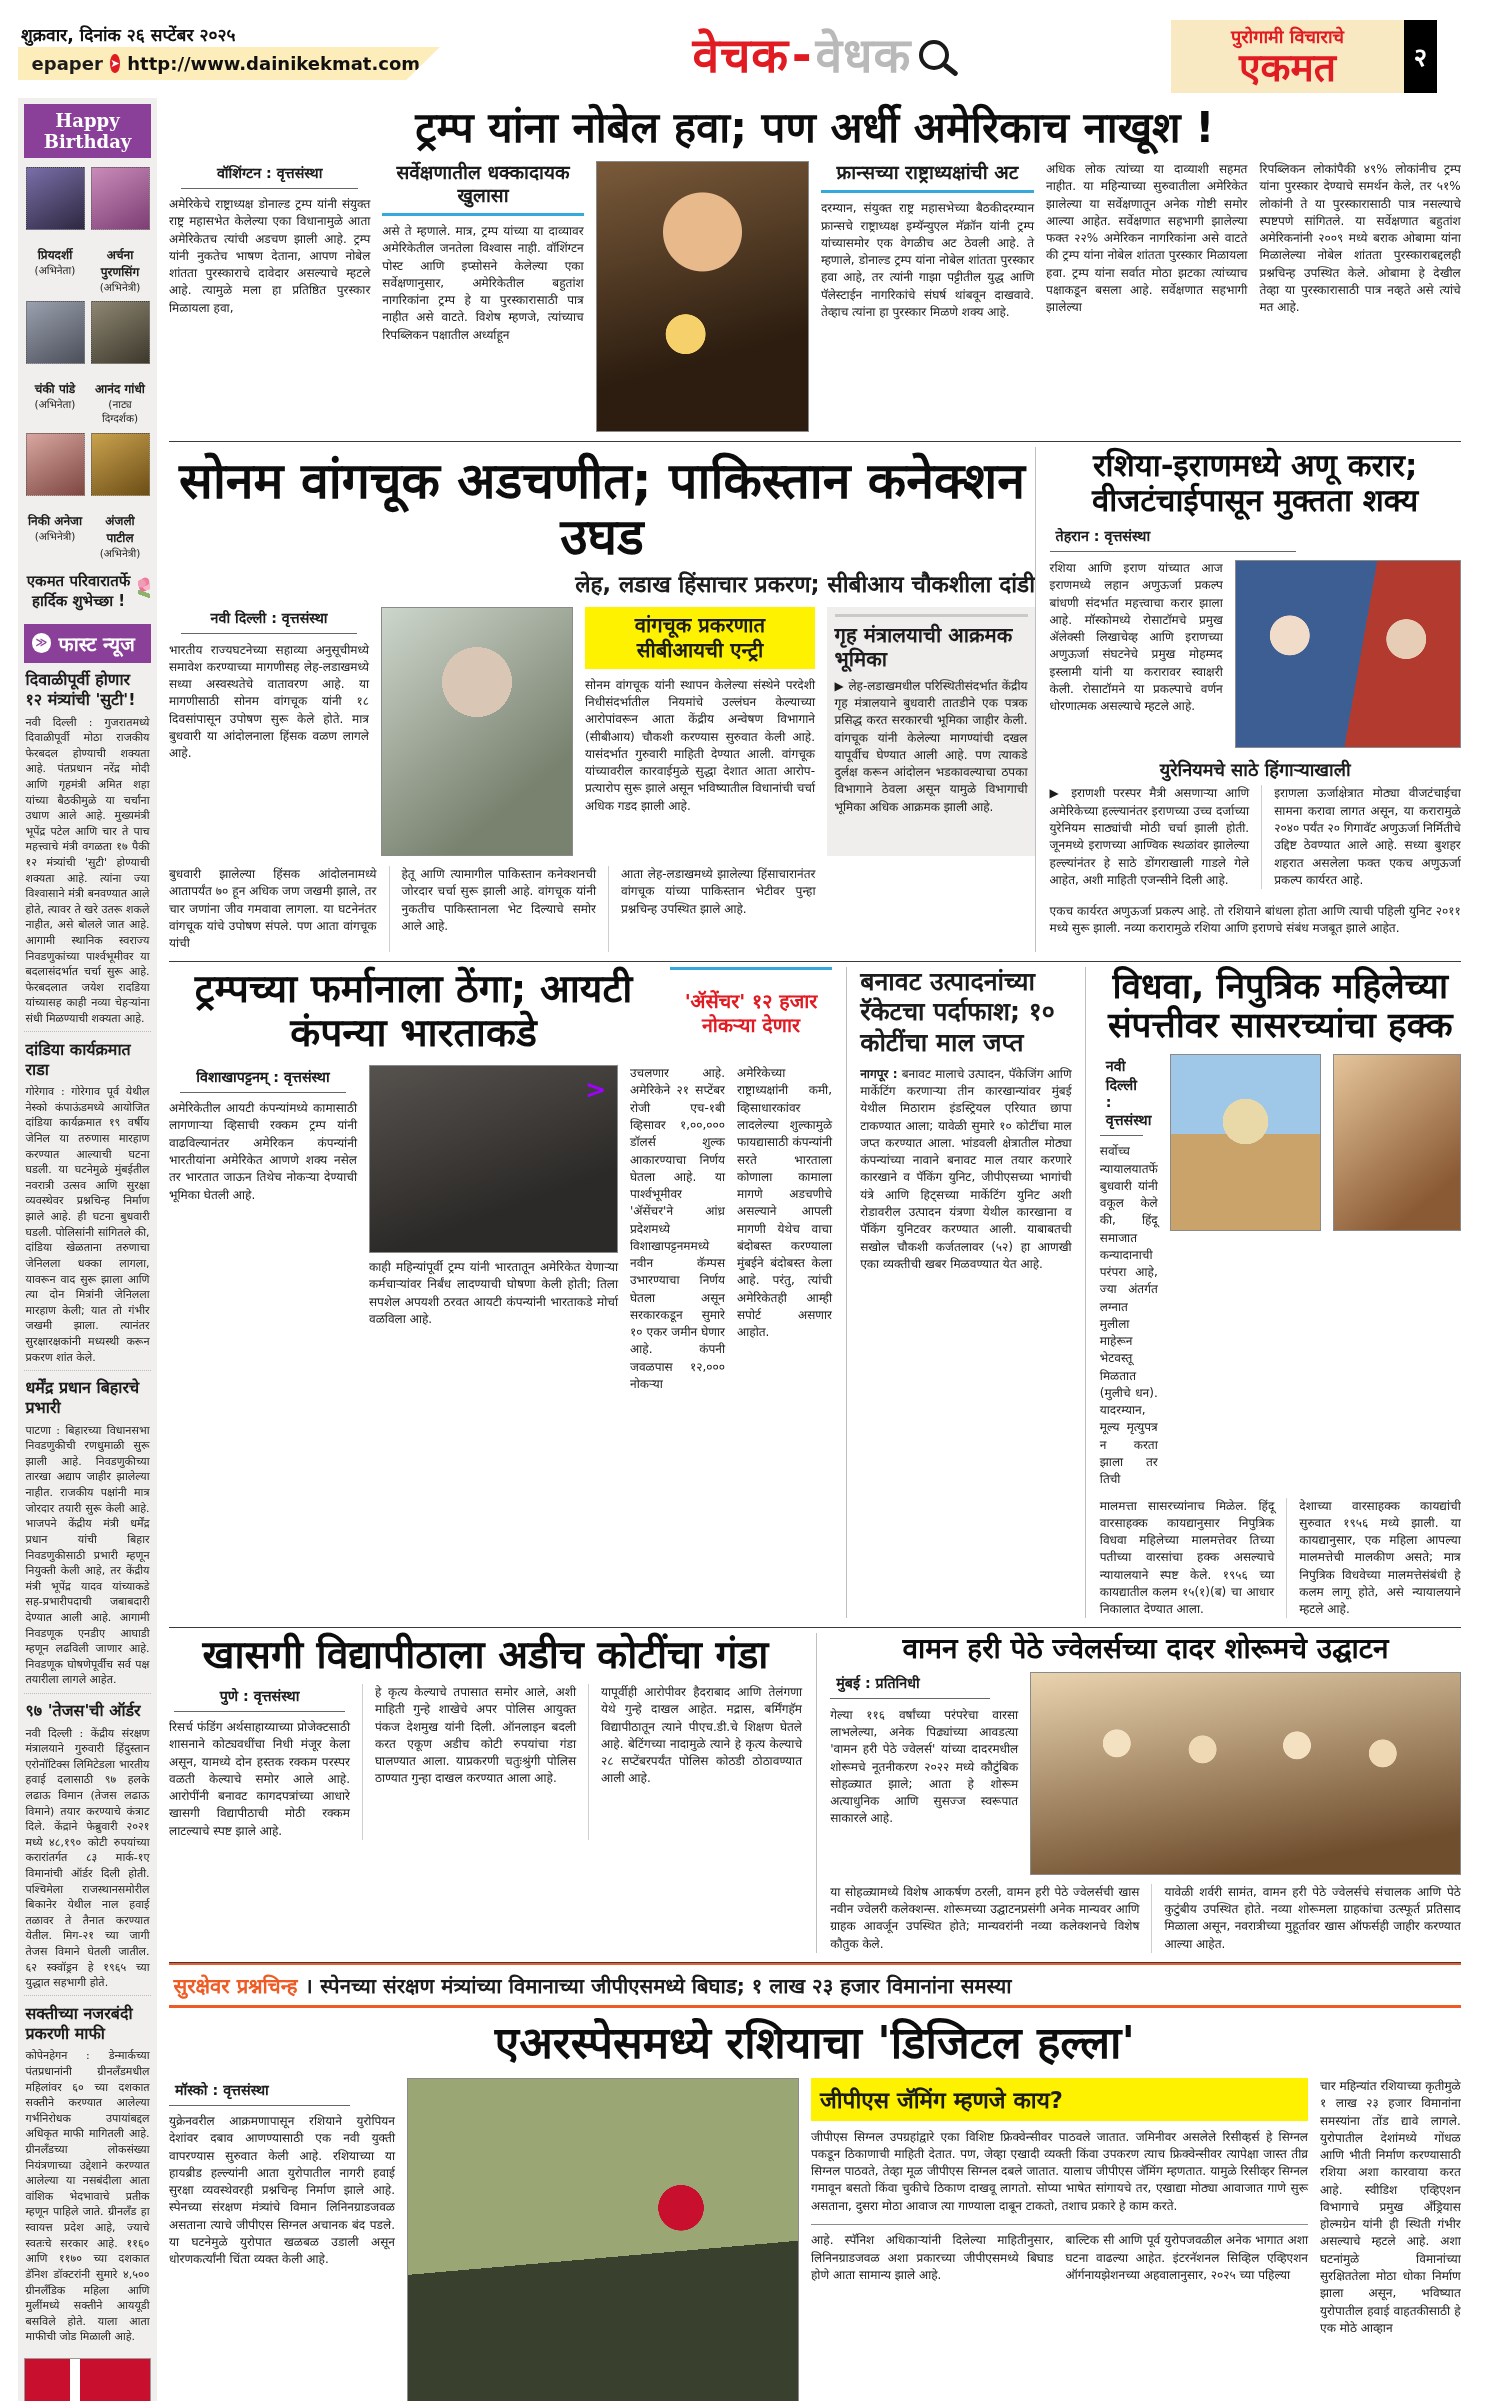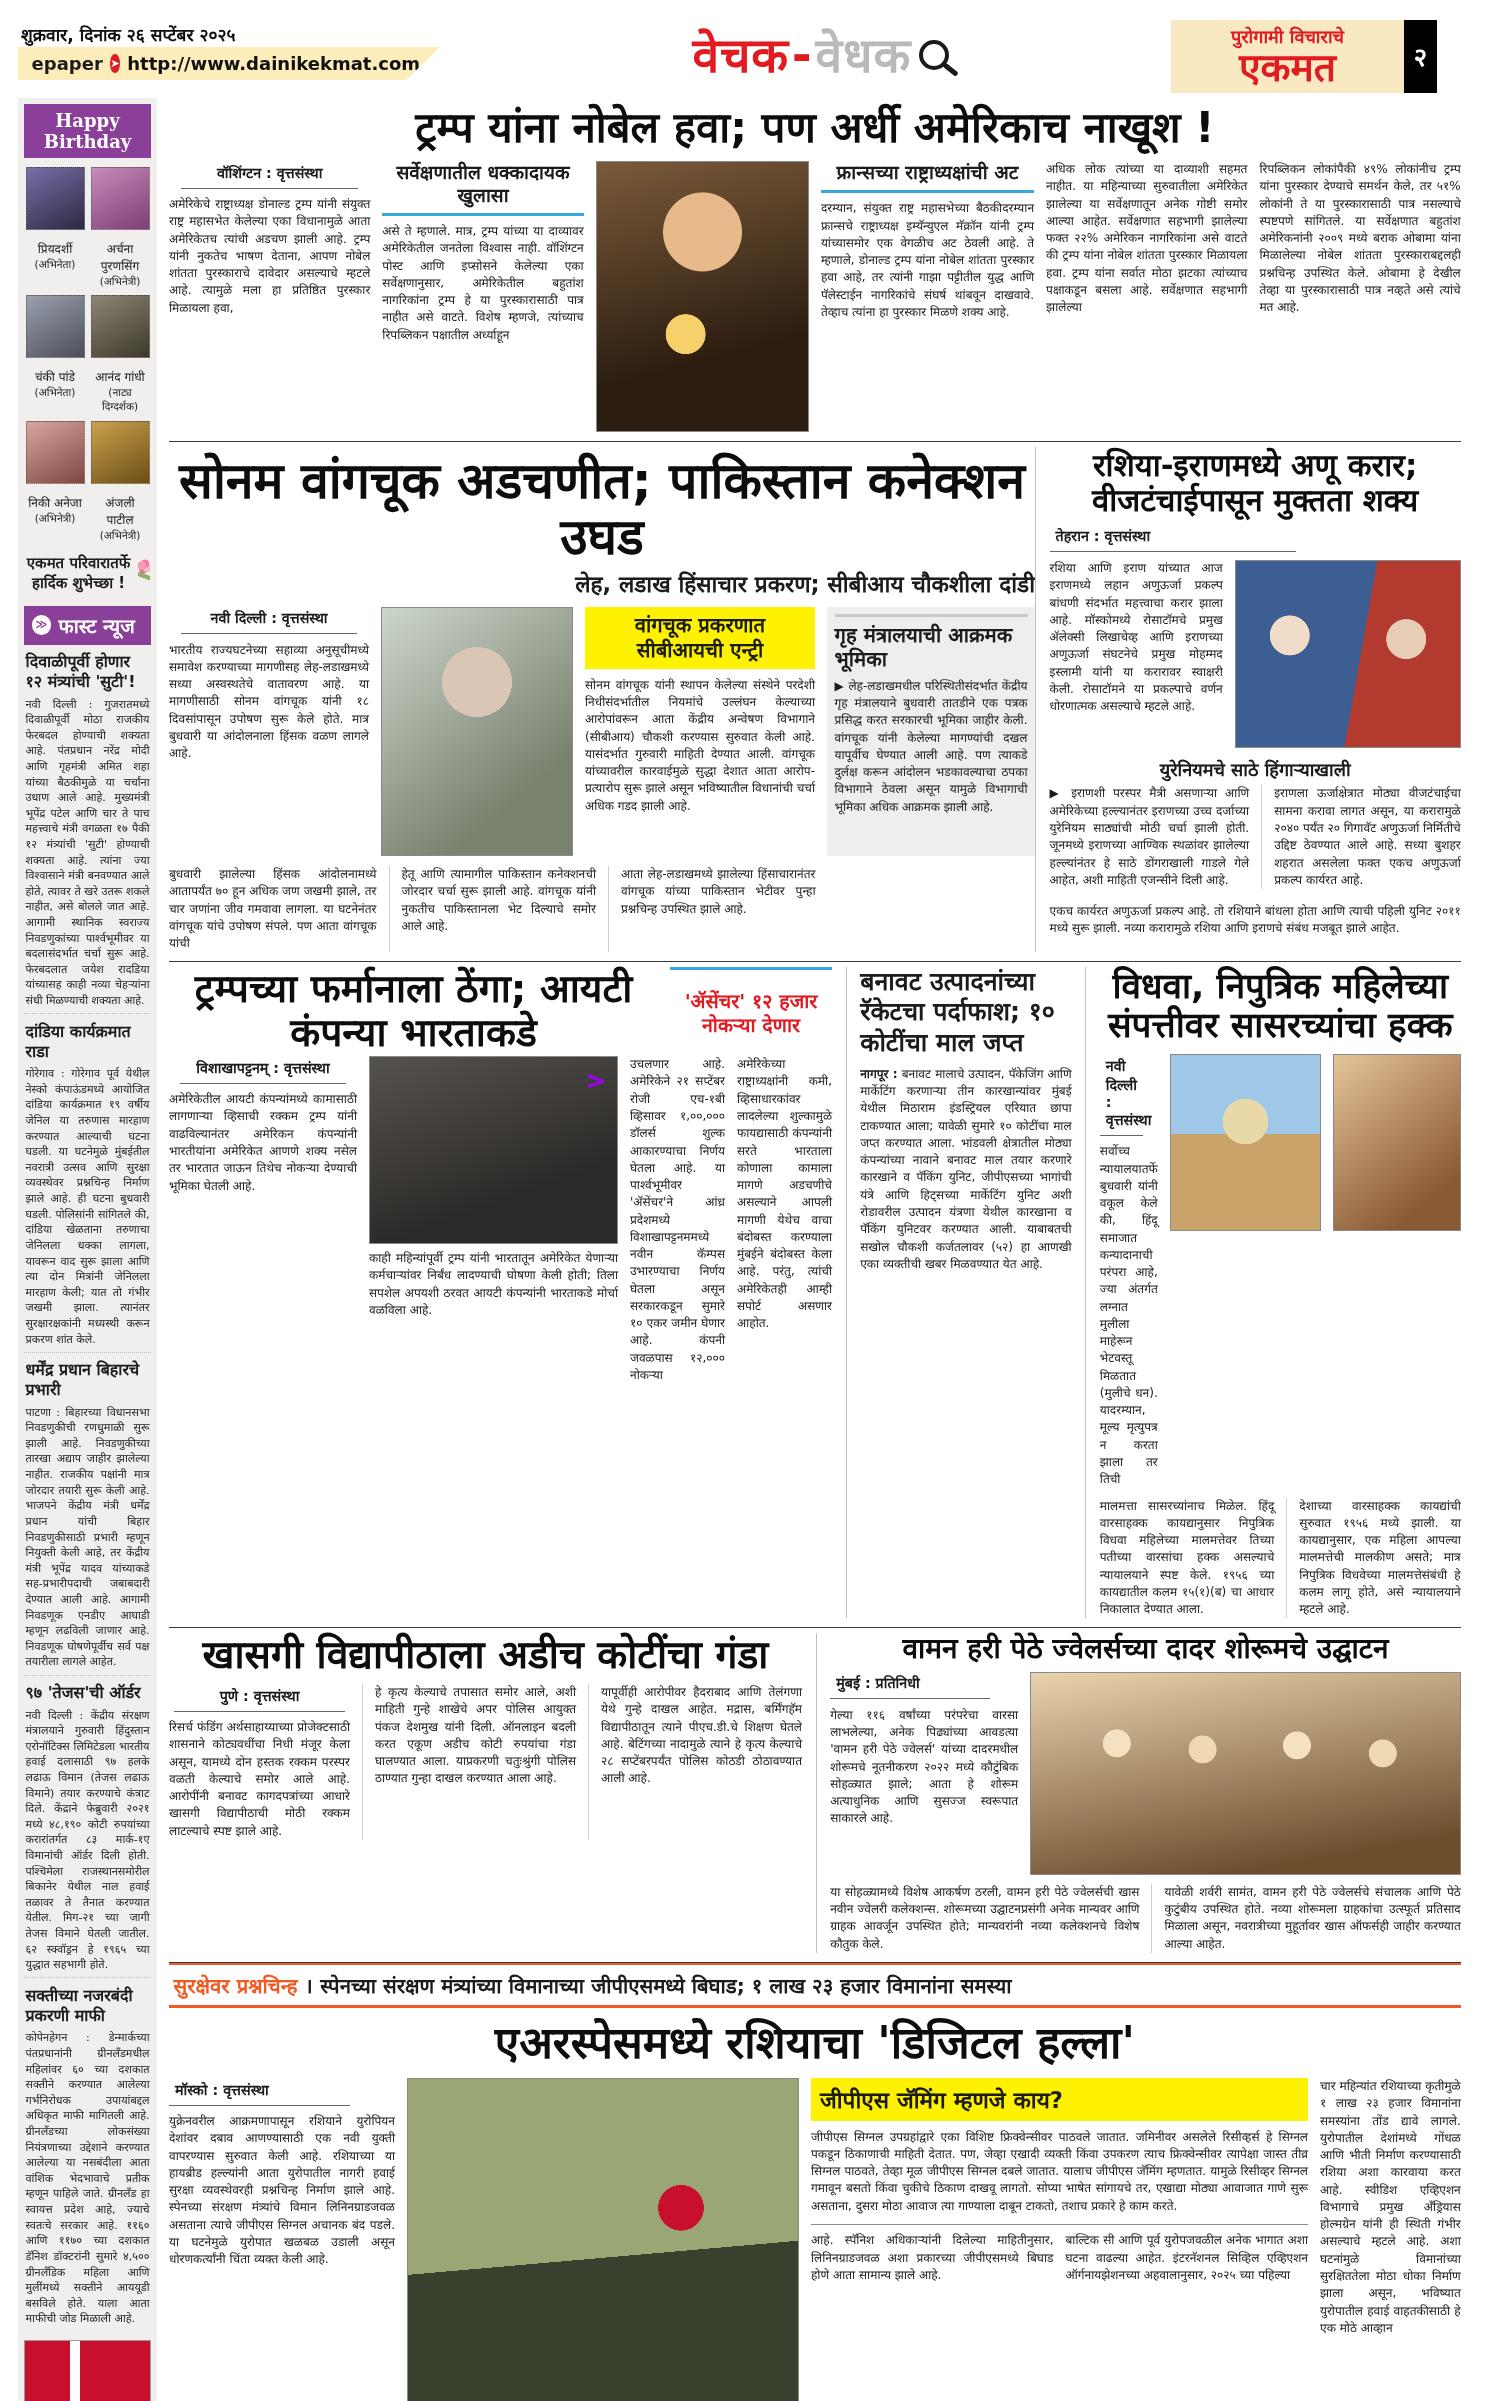--- a/index.html
+++ b/index.html
@@ -34,21 +34,21 @@
   .bd-header{background:#8a3f98;color:#fff;text-align:center;font-weight:700;font-size:18px;font-family:"DejaVu Serif","Liberation Serif",serif;padding:6px 1.5px}
   .bd-grid{display:grid;grid-template-columns:1fr 1fr;gap:7.5px 6px;padding:9px 1.5px 3px 1.5px}
   .bd-cell{text-align:center}
   .bd-photo{width:59px;height:63px;margin:0 auto;border:0.8px dotted #777}
   .p1{background:linear-gradient(150deg,#7a6ea8,#2e2840)}
   .p2{background:linear-gradient(150deg,#c98bb8,#7c3e74)}
   .p3{background:linear-gradient(150deg,#9aa0ad,#4a4f5a)}
   .p4{background:linear-gradient(150deg,#8e8672,#3c382c)}
   .p5{background:linear-gradient(150deg,#d8a6a0,#7e4640)}
   .p6{background:linear-gradient(150deg,#caa24e,#6b4d16)}
-  .bd-name{font-weight:400;font-size:12px;margin-top:10px}
+  .bd-name{font-weight:700;font-size:12px;margin-top:16px}
   .bd-role{font-size:10.5px}
   .bd-wish{font-weight:700;font-size:15px;text-align:center;padding:7.5px 1.5px 4.5px 1.5px;display:flex;align-items:center;justify-content:center;gap:6px}
   .bouquet{width:22.6px;height:25.6px;background:
      radial-gradient(circle at 30% 25%,#f29bb4 0 3.8px,transparent 4.5px),
      radial-gradient(circle at 60% 18%,#ef7fa0 0 3.8px,transparent 4.5px),
      radial-gradient(circle at 75% 35%,#f6b6c8 0 3.8px,transparent 4.5px),
      radial-gradient(circle at 45% 40%,#e86e93 0 3.8px,transparent 4.5px),
      linear-gradient(200deg,transparent 55%,#8db36a 56% 70%,transparent 71%)}
   .fn-header{background:#8a3f98;color:#fff;font-weight:800;font-size:19.6px;padding:6px 7.5px;display:flex;align-items:center;gap:7.5px}
   .chev{width:19.6px;height:19.6px;border-radius:50%;background:#fff;color:#8a3f98;display:inline-flex;align-items:center;justify-content:center;font-size:11.3px;font-weight:800;line-height:1}
@@ -95,21 +95,21 @@
   .r-top{grid-template-columns:1fr 226px;margin-bottom:9px}
   .russia-photo{height:188px;background:
      radial-gradient(circle at 24% 40%,#f0dcc8 0 19.6px,transparent 20.3px),
      radial-gradient(circle at 76% 42%,#e8cdb6 0 19.6px,transparent 20.3px),
      linear-gradient(100deg,#3d5e92 0 55%,#b23a2e 55%)}
   .r-subtitle{font-weight:800;font-size:18px;margin:4.5px 0;text-align:center}
 
   
   .row3{display:grid;grid-template-columns:663px 226px 1fr;gap:13.6px}
   .row3 > div:not(:first-child){border-left:0.8px solid #bfbfbf;padding-left:13.6px}
-  .f-headwrap{display:flex;gap:12px;align-items:flex-start;margin-bottom:2px}
+  .f-headwrap{display:flex;gap:12px;align-items:flex-start;margin-bottom:11px}
   .f-head{font-size:39px;flex:1}
   .redbox{color:#e01b22;font-weight:800;font-size:19.6px;text-align:center;line-height:1.25;border-top:3px solid #36a9dc;padding-top:20px;width:162px}
   .f-grid{grid-template-columns:188px 249px 1fr 1fr}
   .acc-photo{height:188px;background:linear-gradient(160deg,#56524e,#2c2a28 70%);position:relative}
   .acc-photo::after{content:">";position:absolute;top:7.5px;right:10.5px;color:#a100ff;font-size:25.6px;font-weight:800}
   .b-head{font-size:25px;margin-bottom:7.5px;font-weight:800;line-height:1.22}
   .v-head{font-size:35px;margin-bottom:9px}
   .v-top{grid-template-columns:1fr 151px 128px;margin-bottom:9px}
   .sc-photo{height:177px;background:
      radial-gradient(circle at 50% 38%,#e9d9a8 0 22.6px,transparent 23px),

